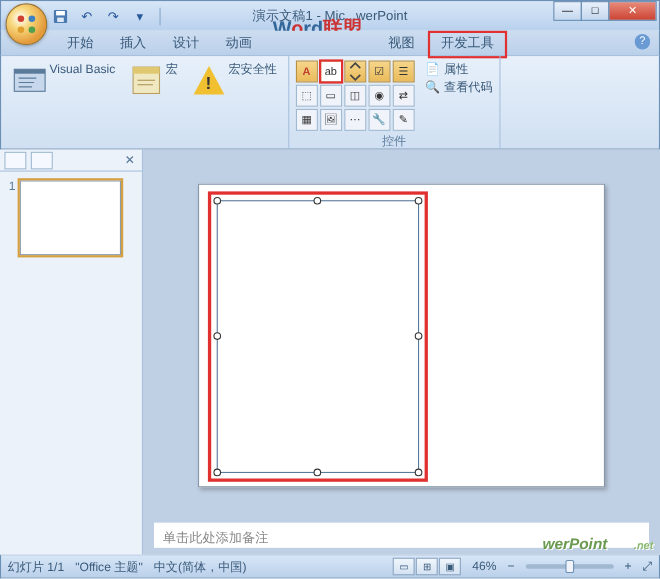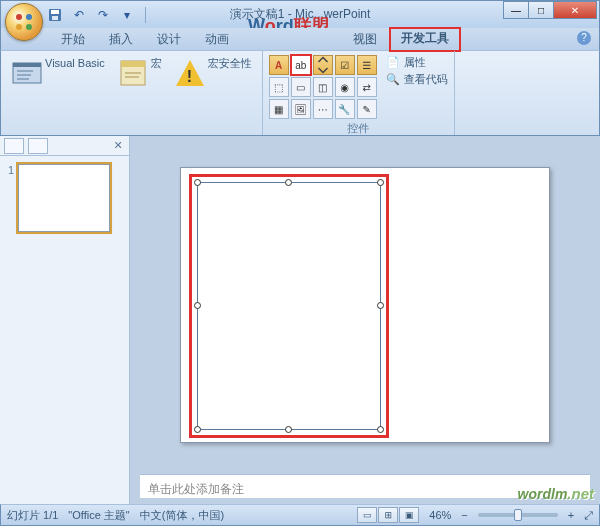--- a/index.html
+++ b/index.html
@@ -17,23 +17,23 @@
 .overlay-word .w { color: #336699; }
 .overlay-word .o { color: #cc3333; }
 .overlay-word .rd { color: #336699; }
 .overlay-word .cn { color: #cc3333; }
 .overlay-url { position: absolute; left: 248px; top: 34px; font-size: 12px; color: #3a6fb5; font-weight: bold; }
 .win-controls { position: absolute; right: 2px; top: 0; display: flex; }
 .win-btn { width: 26px; height: 18px; border: 1px solid #6b8fb5; background: linear-gradient(#e8f0fa, #c5d8ef); display: flex; align-items: center; justify-content: center; font-size: 10px; margin-left: -1px; }
 .win-btn.close { background: linear-gradient(#e88a7a, #cc4433); color: #fff; width: 44px; }
 
 
-.ribbon-tabs { height: 22px; background: linear-gradient(#cdddf0, #bad0ea); display: flex; align-items: center; padding-left: 48px; border: 1px solid #6b8fb5; border-top: none; border-bottom: none; position: relative; }
+.ribbon-tabs { height: 22px; background: linear-gradient(#cdddf0, #bad0ea); display: flex; align-items: flex-start; padding-left: 48px; border: 1px solid #6b8fb5; border-top: none; border-bottom: none; position: relative; }
 .tab { padding: 3px 12px; font-size: 12px; color: #3a5a7a; }
-.tab.highlighted { border: 2px solid #e03030; padding: 1px 10px 3px 10px; font-weight: bold; }
+.tab.highlighted { border: 2px solid #e03030; padding: 1px 10px 3px 10px; }
 .help-icon { position: absolute; right: 8px; top: 3px; width: 14px; height: 14px; border-radius: 50%; background: #6a9ad4; color: #fff; font-size: 10px; text-align: center; line-height: 14px; }
 
 
 .ribbon-body { height: 86px; background: linear-gradient(#e7f0fa, #d0e0f2); border: 1px solid #6b8fb5; border-top: 1px solid #a8c0dc; display: flex; }
 .rgroup { border-right: 1px solid #a8c0dc; padding: 4px 6px 2px 6px; display: flex; flex-direction: column; position: relative; }
 .rgroup-content { flex: 1; display: flex; align-items: flex-start; gap: 4px; }
 .rgroup-label { font-size: 11px; color: #5a7a9a; text-align: center; padding-top: 2px; }
 .big-btn { display: flex; flex-direction: row; padding: 2px 4px; gap: 2px; }
 .big-btn-icon { width: 32px; height: 32px; display: flex; align-items: center; justify-content: center; }
 .big-btn-label { font-size: 11px; color: #3a5a7a; text-align: center; line-height: 12px; }
@@ -73,21 +73,21 @@
 
 
 .statusbar { height: 22px; background: linear-gradient(#d7e6f7, #bad0ea); border: 1px solid #6b8fb5; border-top: 1px solid #a8c0dc; display: flex; align-items: center; font-size: 11px; color: #3a5a7a; padding: 0 6px; gap: 10px; }
 .statusbar .spacer { flex: 1; }
 .view-btns { display: flex; gap: 1px; }
 .view-btn { width: 20px; height: 16px; background: linear-gradient(#f0f6fc, #d4e2f2); border: 1px solid #90a8c4; display: flex; align-items: center; justify-content: center; font-size: 9px; }
 .zoom-slider { width: 80px; height: 4px; background: #a0b8d0; position: relative; border-radius: 2px; }
 .zoom-thumb { position: absolute; left: 36px; top: -4px; width: 8px; height: 12px; background: #f0f4fa; border: 1px solid #6b8fb5; border-radius: 2px; }
 
 .watermark { position: absolute; right: 6px; bottom: 24px; font-size: 14px; font-style: italic; color: #6a9a50; font-weight: bold; text-shadow: 1px 1px 0 #fff; }
-.watermark .net { font-size: 15px; color: #8aba70; }
+.watermark .net { font-size: 10px; color: #8aba70; margin-left: 24px; }
 </style>
 </head>
 <body>
 
 <div class="titlebar">
   <div class="office-btn">
     <svg class="office-logo" viewBox="0 0 20 20">
         <circle cx="5" cy="5" r="3" fill="#d04030"></circle>
         <circle cx="15" cy="5" r="3" fill="#4080c0"></circle>
         <circle cx="5" cy="15" r="3" fill="#e0a030"></circle>
@@ -253,14 +253,14 @@
   <span>46%</span>
   <span>−</span>
   <div class="zoom-slider">
       <div class="zoom-thumb"></div>
     </div>
   <span>+</span>
   <span>⤢</span>
 </div>
 
 <div class="watermark">
-  <span>wordlm</span><span class="net">.net</span>
+  <span>werPoint</span><span class="net">.net</span>
 </div>
 
 </body></html>

